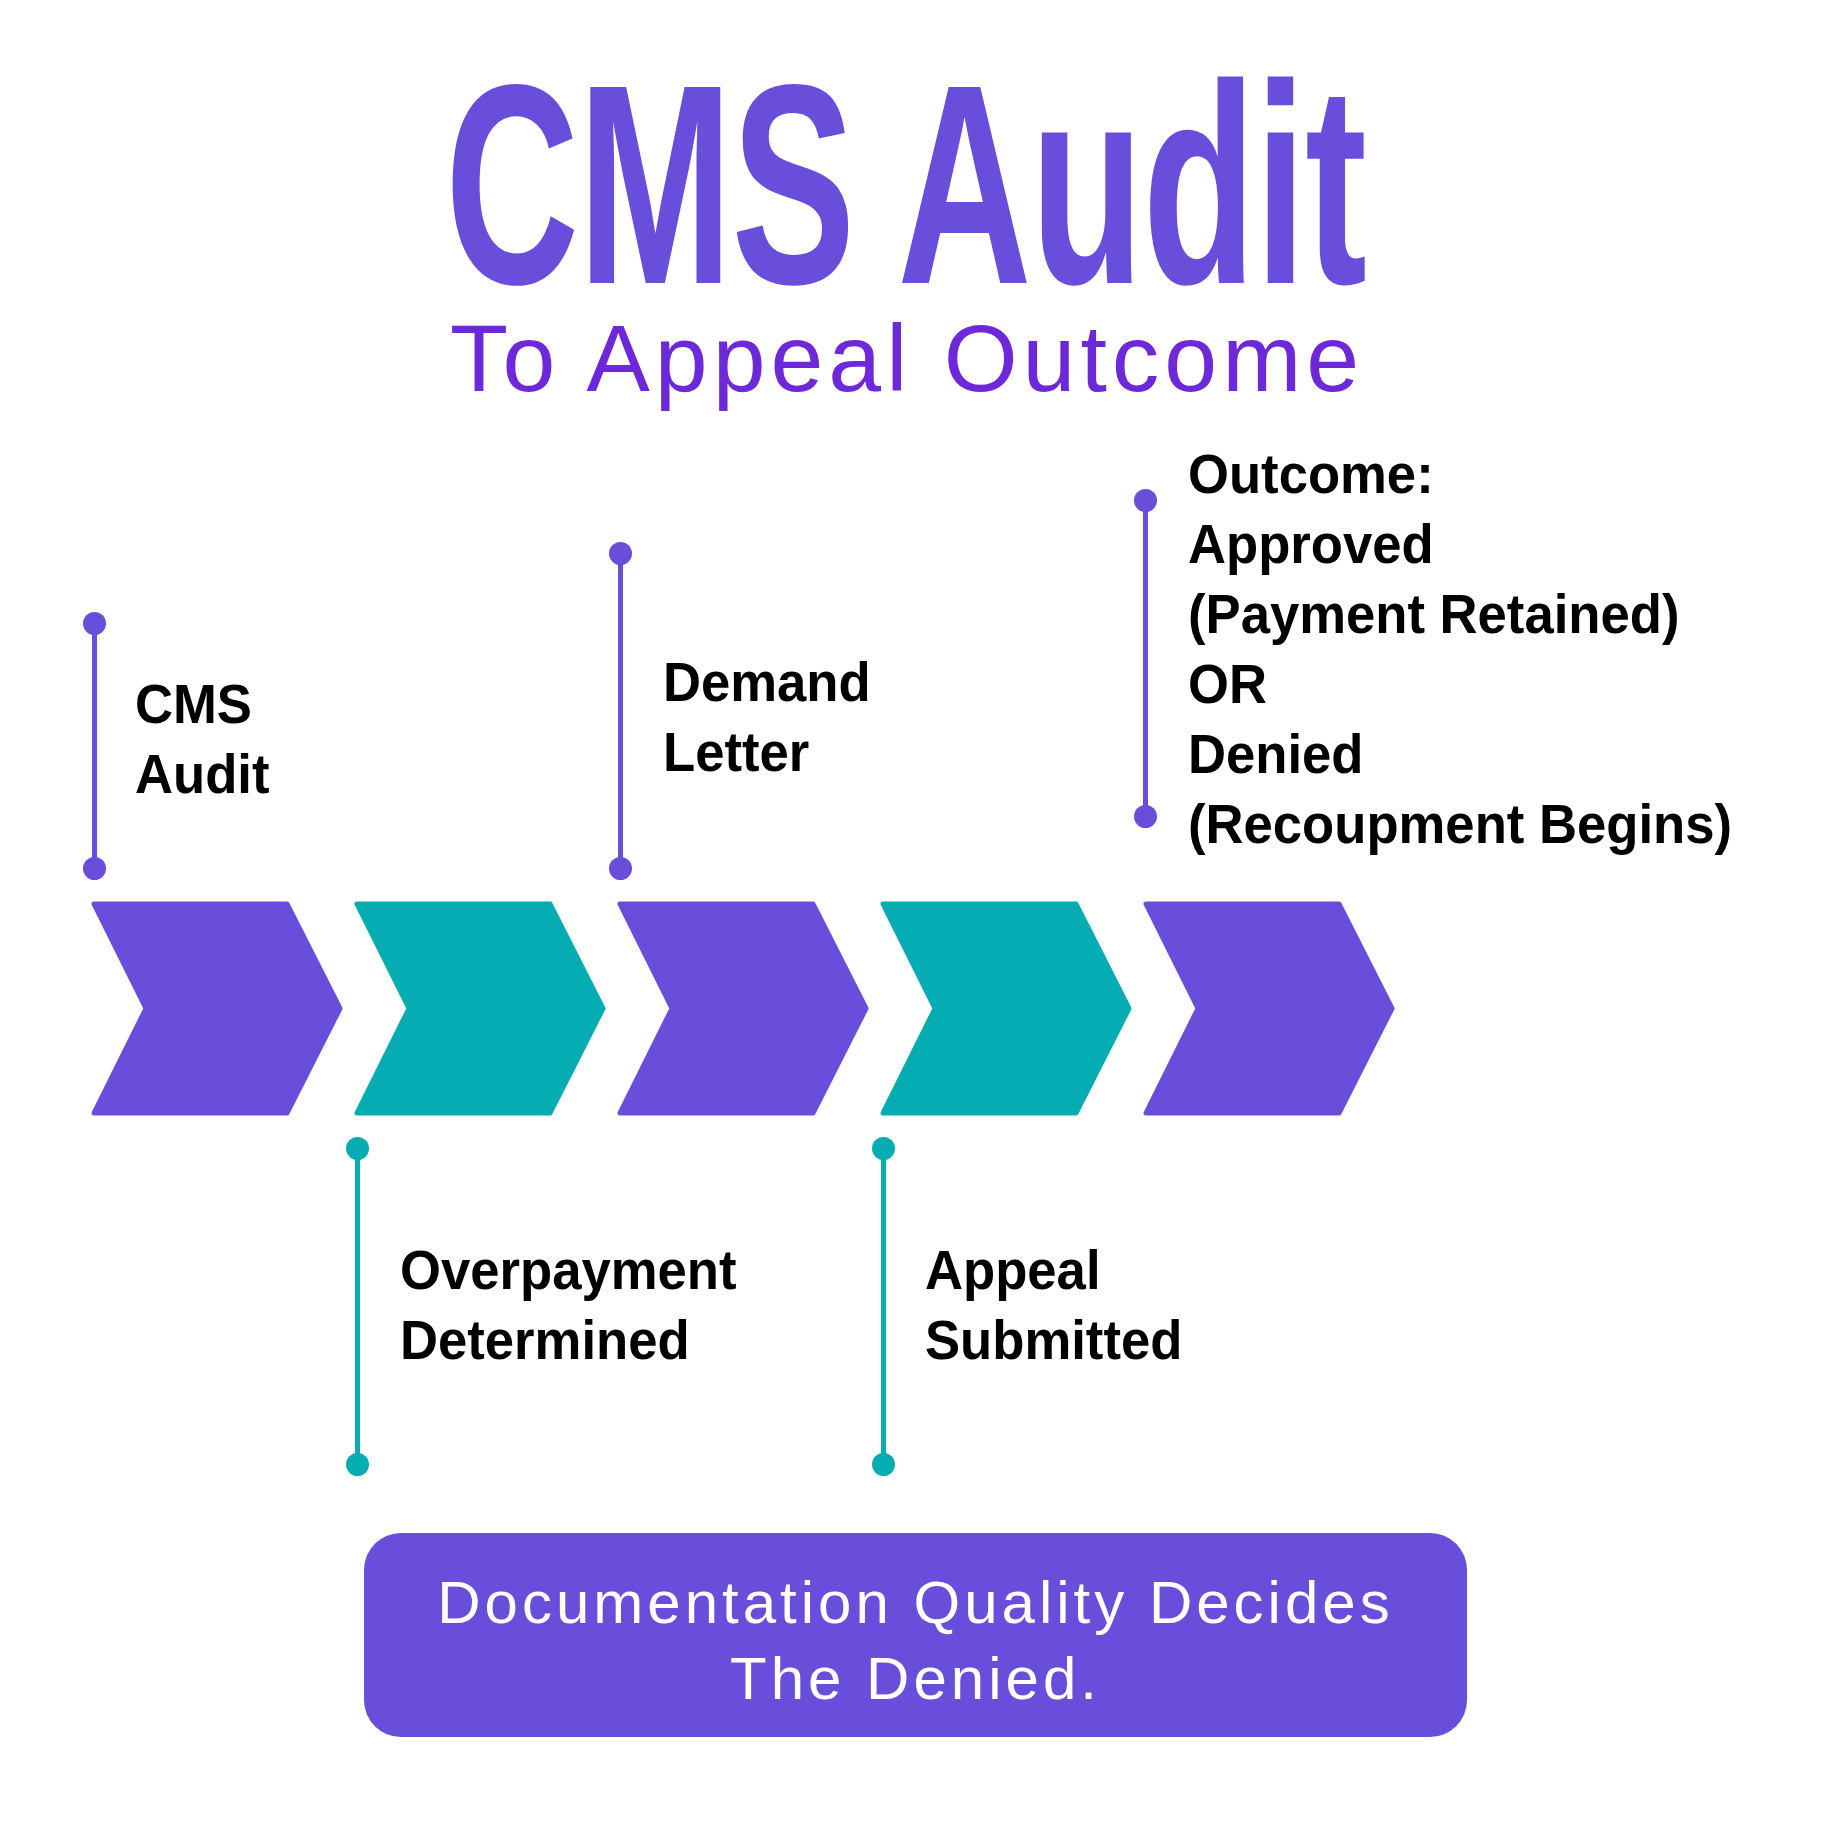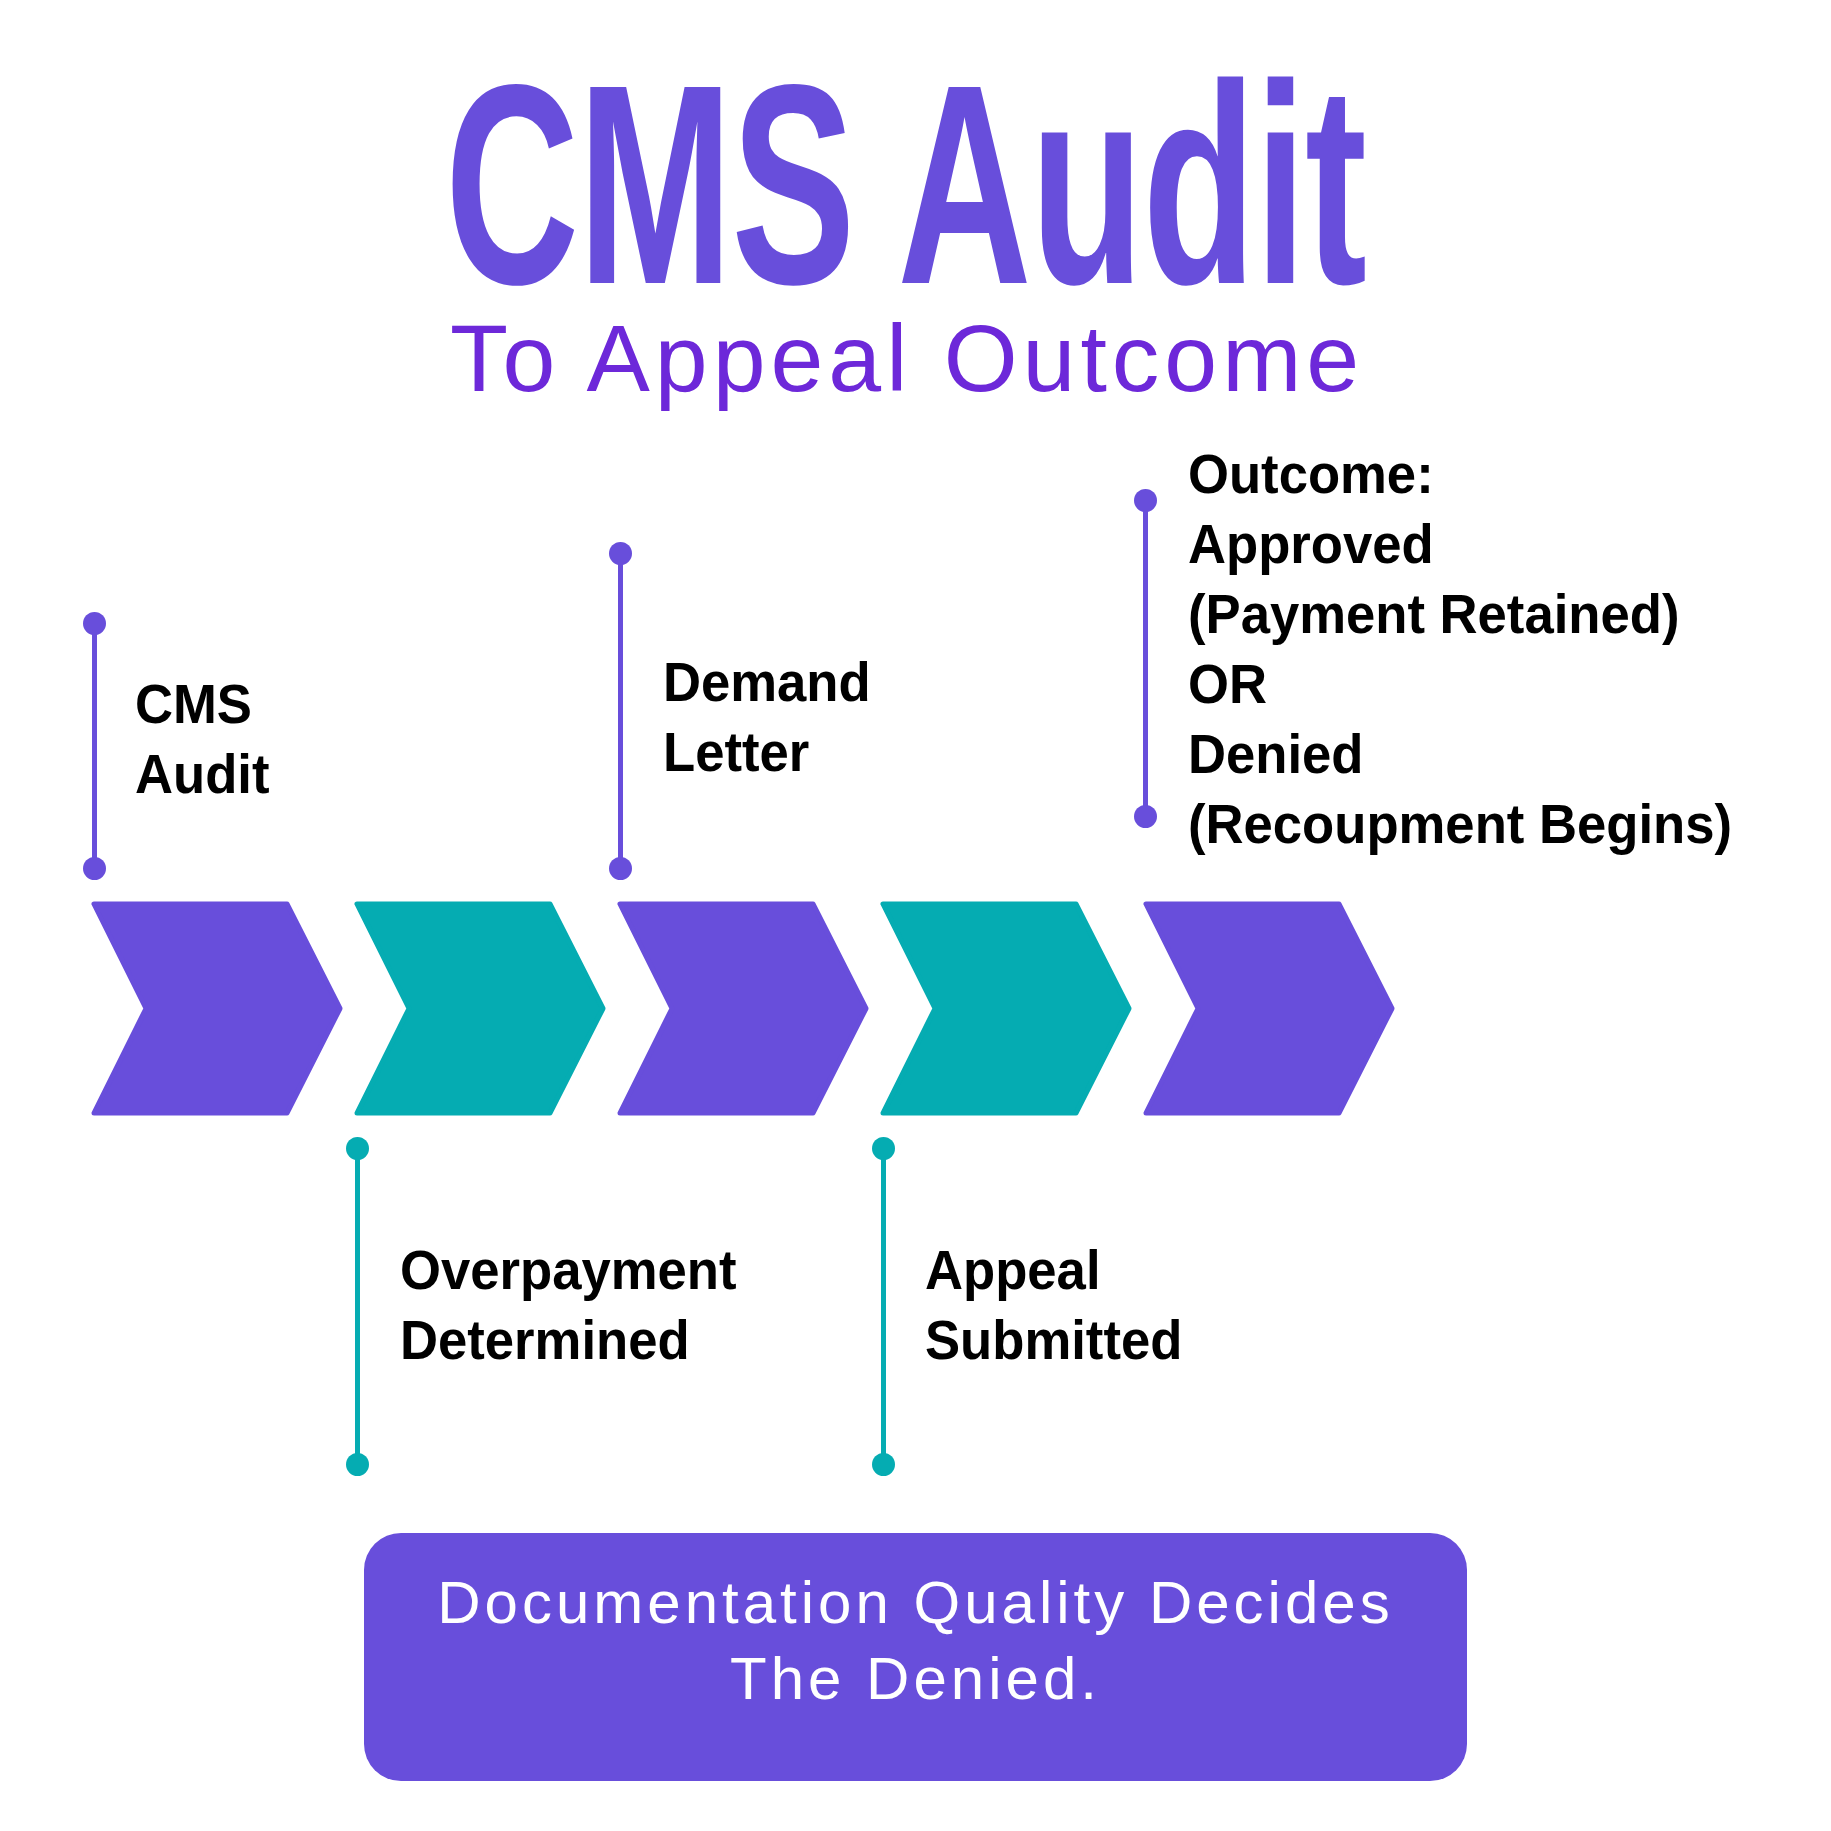--- a/index.html
+++ b/index.html
@@ -76,21 +76,21 @@
     white-space: nowrap;
     transform: scaleX(0.94);
     transform-origin: left top;
   }
   .label .ln { display: block; }
   .callout {
     position: absolute;
     left: 364px;
     top: 1533px;
     width: 1103px;
-    height: 248px;
+    height: 204px;
     border-radius: 37px;
   }
   .callout-text {
     position: absolute;
     left: 0;
     right: 0;
     top: 32px;
     text-align: center;
     font-family: "Liberation Sans", sans-serif;
     font-weight: 400;

